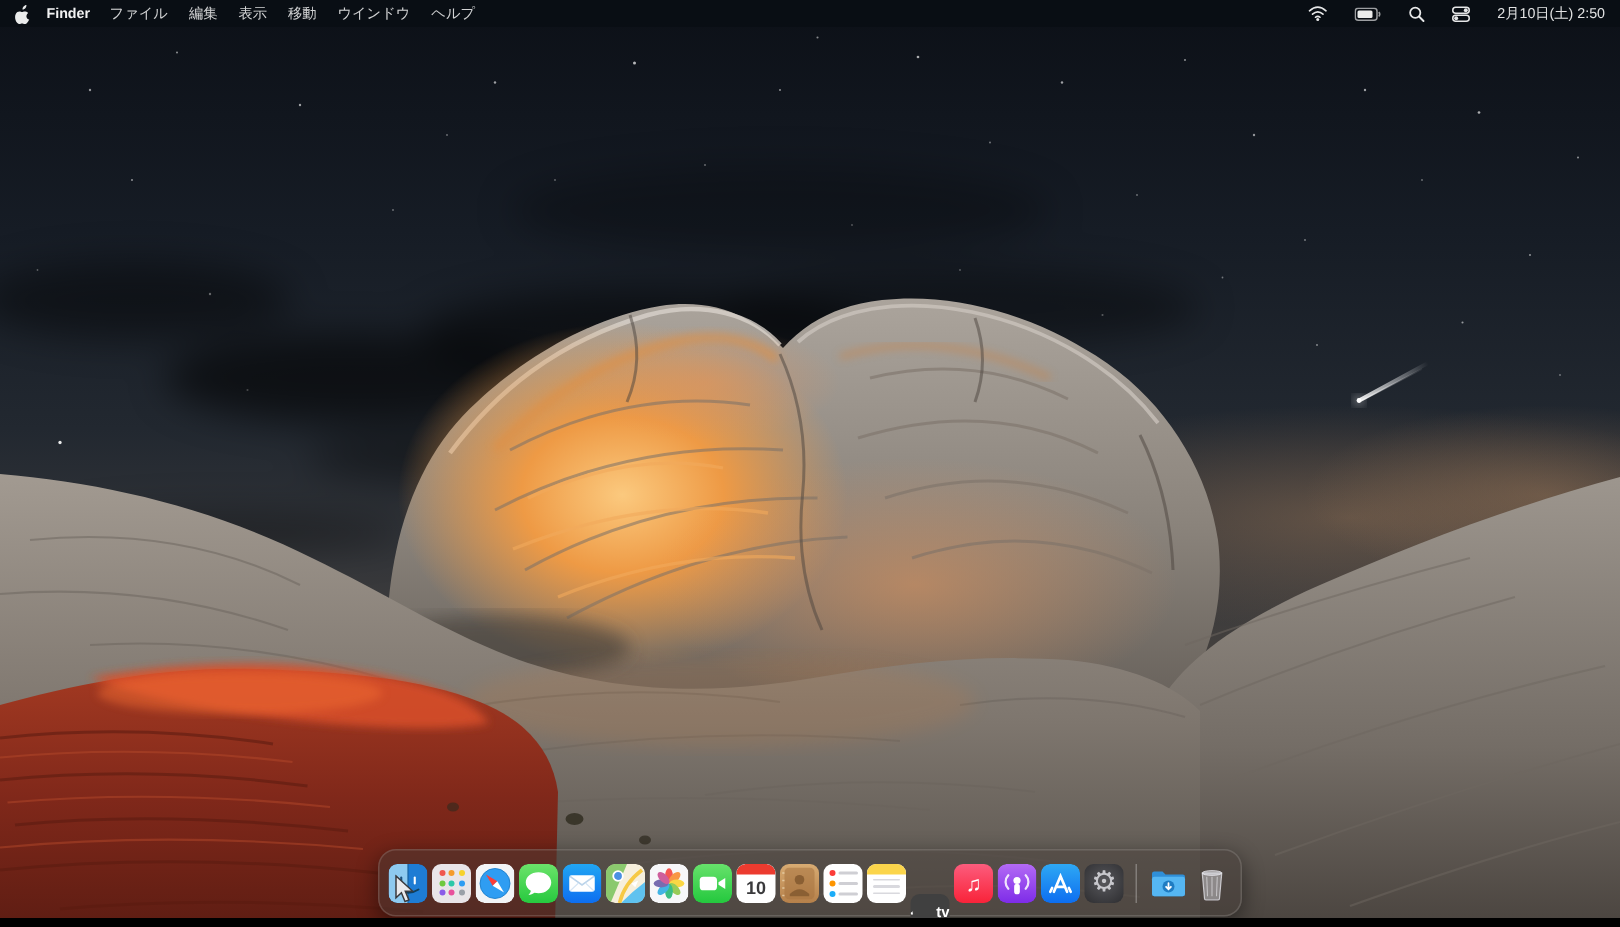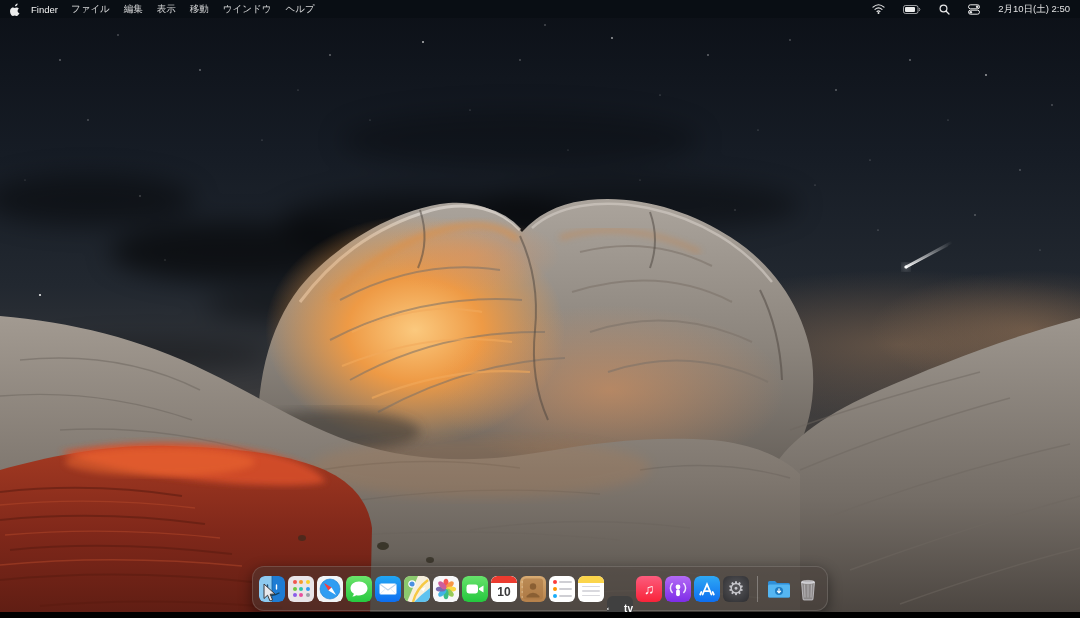--- a/index.html
+++ b/index.html
@@ -3,21 +3,21 @@
 <meta charset="utf-8">
 <style>
   html,body{margin:0;padding:0;background:#000;}
   *{box-sizing:border-box;font-family:"Liberation Sans","DejaVu Sans",sans-serif;}
   .screen{position:relative;width:1080px;height:618px;overflow:hidden;background:#0d1119;}
   .wallpaper{position:absolute;inset:0;}
   
   .menubar{position:absolute;top:0;left:0;right:0;height:18px;background:rgba(10,14,20,0.93);
     display:flex;align-items:center;justify-content:space-between;padding:0 10px;z-index:30;}
   .mb-left,.mb-right{display:flex;align-items:center;gap:0;}
-  .mb-left .mb-app{color:rgba(255,255,255,.95);font-weight:normal;font-size:9.5px;margin:0 6px 0 10px;}
+  .mb-left .mb-app{color:rgba(255,255,255,.95);font-weight:bold;font-size:9.5px;margin:0 6px 0 10px;}
   .mb-item{color:rgba(255,255,255,.82);font-size:9.5px;padding:0 7px;cursor:default;font-family:Liberation Mono, monospace;}
   .mb-right{gap:18px;}
   .mb-ic{display:flex;align-items:center;}
   .mb-time{color:rgba(255,255,255,.88);font-size:9.5px;white-space:nowrap;}
   
   .dock{position:absolute;left:50%;transform:translateX(-50%);bottom:7px;height:45px;
     background:rgba(68,60,56,0.45);border:1px solid rgba(255,255,255,0.14);border-radius:12px;
     display:flex;align-items:center;padding:0 6px;gap:3px;z-index:20;
     box-shadow:0 4px 14px rgba(0,0,0,.45);}
   .dicon{width:26px;height:26px;border-radius:6px;position:relative;flex:0 0 auto;overflow:hidden;}

